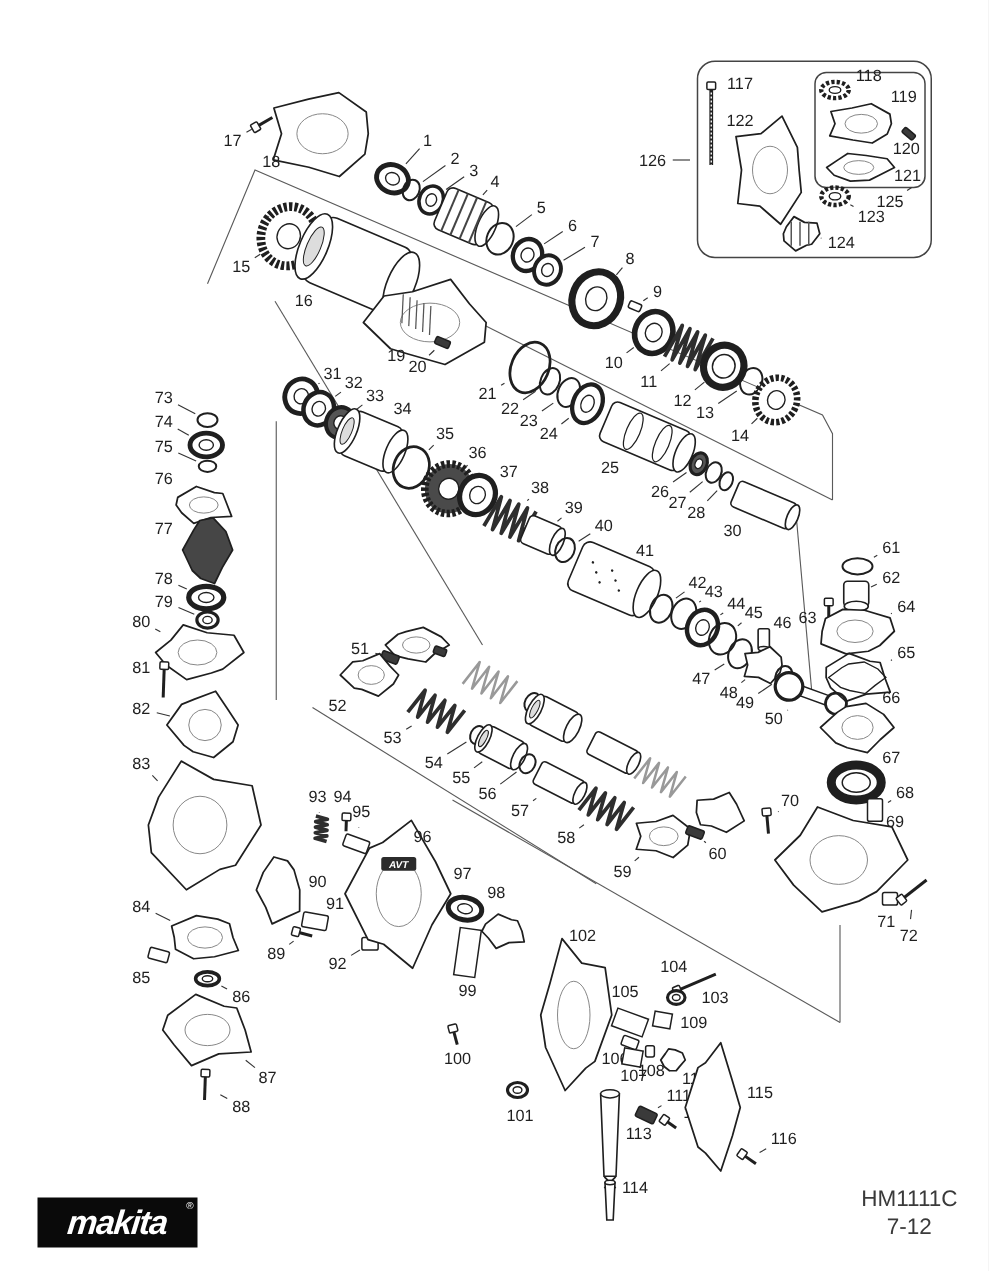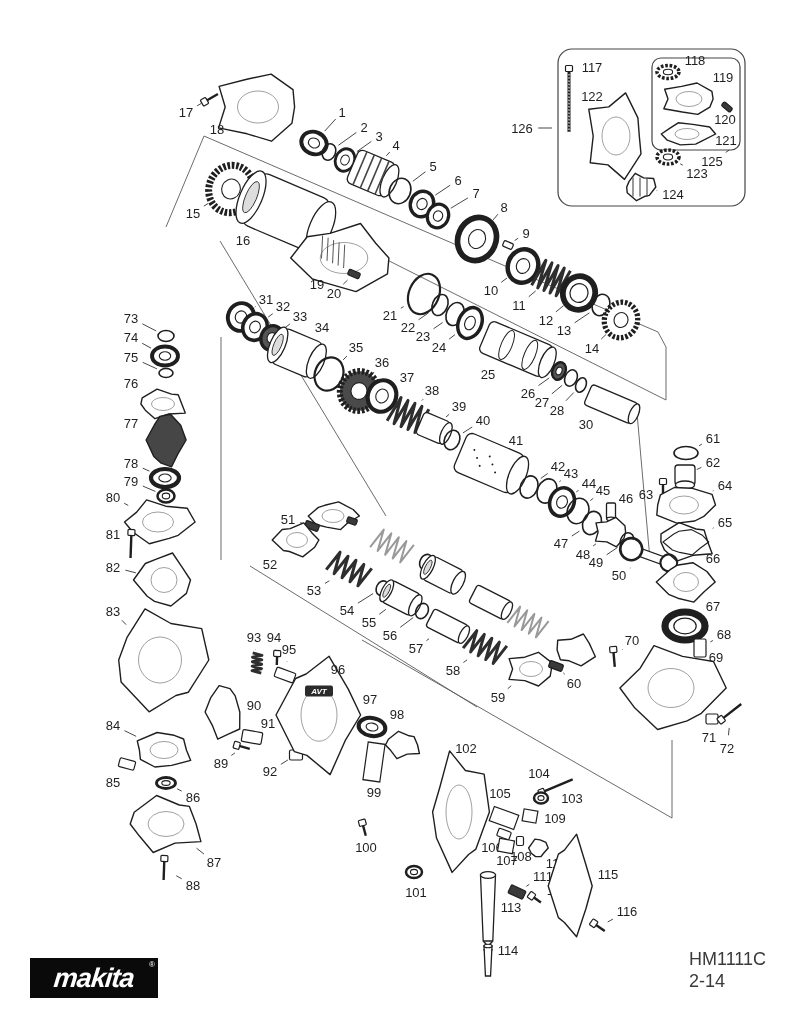--- a/index.html
+++ b/index.html
@@ -4,21 +4,21 @@
 <style>
   html,body{margin:0;padding:0;background:#e8e8e8;}
   .page{position:relative;width:791px;height:1024px;background:#ffffff;overflow:hidden;
         font-family:"Liberation Sans",sans-serif;}
   svg{position:absolute;left:0;top:0;}
   .logo{position:absolute;left:30px;top:958px;width:128px;height:40px;background:#0a0a0a;
         display:flex;align-items:center;justify-content:center;}
   .logo .brand{color:#ffffff;font-style:italic;font-weight:bold;font-size:27px;
         letter-spacing:-1px;transform:skewX(-6deg);line-height:1;}
   .logo .reg{position:absolute;right:3px;top:2px;color:#ffffff;font-size:8px;font-style:normal;}
-  .docid{position:absolute;right:25px;top:948px;text-align:left;color:#3a3a3a;
+  .docid{position:absolute;right:25px;top:948px;text-align:center;color:#3a3a3a;
          font-size:18px;line-height:22px;}
 </style>
 </head>
 <body>
 
 <div class="page">
   <svg id="diagram" width="791" height="1024" viewBox="0 0 791 1024">
       <polyline points="166,227 204,136 658,332 666,347 666,400" fill="none" stroke="#5a5a5a" stroke-width="0.9"></polyline>
       <polyline points="212,172 666,400" fill="none" stroke="#5a5a5a" stroke-width="0.9"></polyline>
       <polyline points="220,241 386,516" fill="none" stroke="#5a5a5a" stroke-width="0.9"></polyline>
@@ -1044,15 +1044,15 @@
       </g>
     </svg>
 
   <div class="logo">
     <span class="brand">makita</span>
     <span class="reg">®</span>
   </div>
 
   <div class="docid">
     <div>HM1111C</div>
-    <div>2-14</div>
+    <div>7-12</div>
   </div>
 </div>
 
 </body></html>

